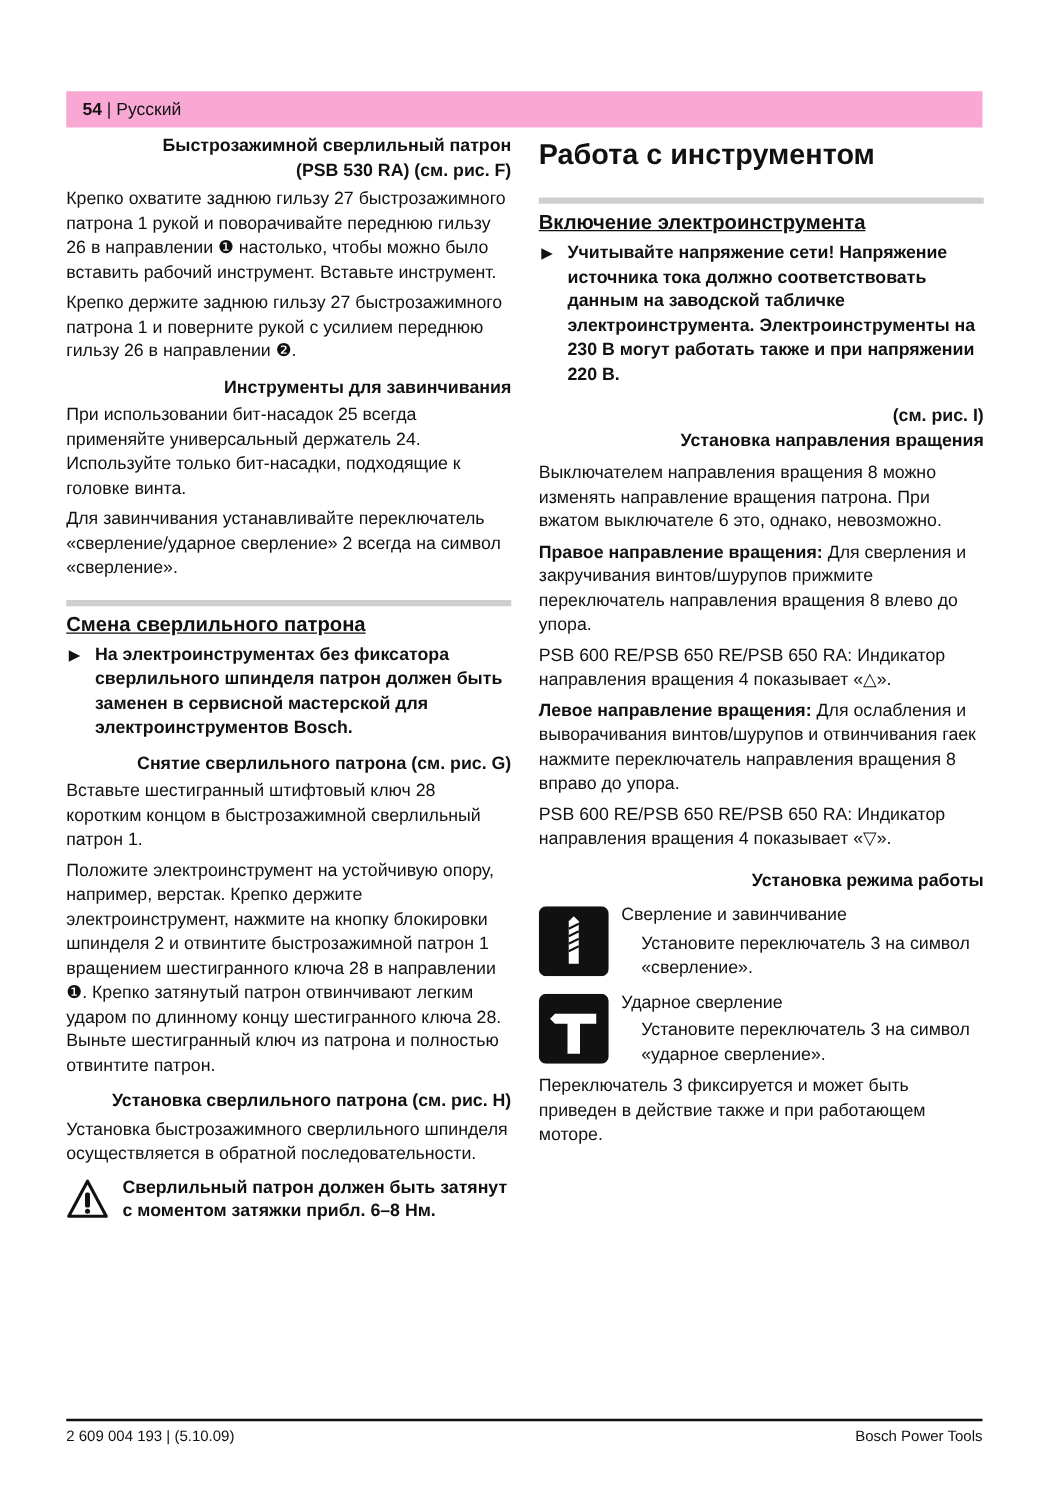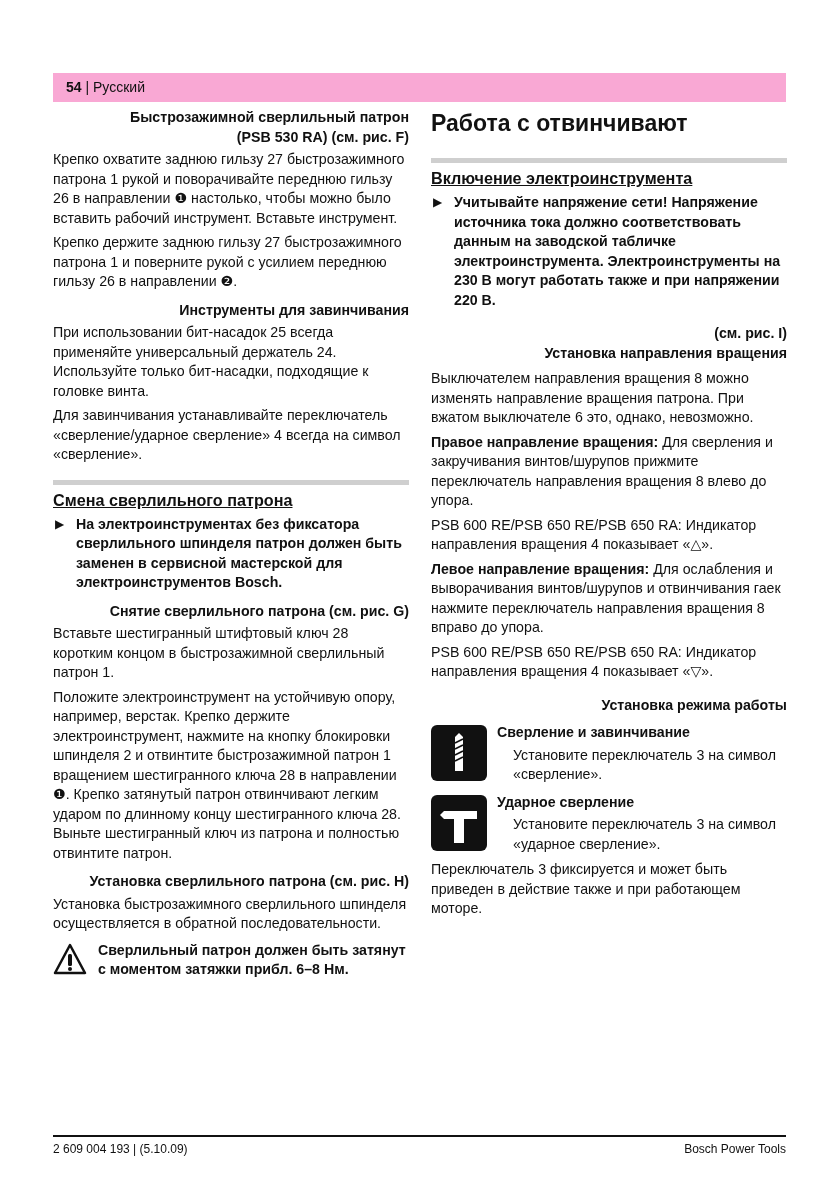--- a/index.html
+++ b/index.html
@@ -21,21 +21,21 @@
   .h2 { font-weight:bold; font-size:16.2px; line-height:20px; margin:0;text-decoration:underline; }
   .h1 { font-weight:bold; font-size:23px; line-height:30px; margin:0; }
   .bullet { position:relative; padding-left:23px; font-weight:bold; font-size:14.2px;
             line-height:19.5px; margin-top:5px; }
   .bullet .mark { position:absolute; left:2px; top:0; font-size:12px; }
   .warn { position:relative; padding-left:45px; font-weight:bold; font-size:14.2px;
           line-height:19.5px; margin-top:7px; }
   .warn svg { position:absolute; left:0; top:2px; }
   .mode { position:relative; padding-left:66px; min-height:56px; margin-top:8px; }
   .mode svg { position:absolute; left:0; top:2px; }
-  .mode .mt { font-weight:bold; font-size:14.2px; line-height:19.5px; }
+  .mode .mt { font-weight:normal; font-size:14.2px; line-height:19.5px; }
   .mode .md { font-size:14.2px; line-height:19.5px; margin-top:3px;margin-left:16px; }
   .footer-rule { position:absolute; left:53px; top:1135px; width:733px; height:2px; background:#111; }
   .footer-left { position:absolute; left:53px; top:1142px; font-size:12px; }
   .footer-right { position:absolute; right:53px; top:1142px; font-size:12px; }
 </style>
 </head>
 <body>
 
 <div class="header-bar">
   <div class="header-text">
@@ -46,21 +46,21 @@
 <div class="col col-left">
   <div class="h3">
     <div>Быстрозажимной сверлильный патрон</div>
     <div>(PSB 530 RA) (см. рис. F)</div>
   </div>
   <p class="p">Крепко охватите заднюю гильзу 27 быстрозажимного патрона 1 рукой и поворачивайте переднюю гильзу 26 в направлении ❶ настолько, чтобы можно было вставить рабочий инструмент. Вставьте инструмент.</p>
   <p class="p">Крепко держите заднюю гильзу 27 быстрозажимного патрона 1 и поверните рукой с усилием переднюю гильзу 26 в направлении ❷.</p>
 
   <div class="h3 gap">Инструменты для завинчивания</div>
   <p class="p">При использовании бит-насадок 25 всегда применяйте универсальный держатель 24. Используйте только бит-насадки, подходящие к головке винта.</p>
-  <p class="p">Для завинчивания устанавливайте переключатель «сверление/ударное сверление» 4 всегда на символ «сверление».</p>
+  <p class="p">Для завинчивания устанавливайте переключатель «сверление/ударное сверление» 2 всегда на символ «сверление».</p>
 
   <div class="rule"></div>
   <div class="h2">Смена сверлильного патрона</div>
   <div class="bullet">
     <span class="mark">▶</span>
     <span>На электроинструментах без фиксатора сверлильного шпинделя патрон должен быть заменен в сервисной мастерской для электроинструментов Bosch.</span>
   </div>
 
   <div class="h3 gap">Снятие сверлильного патрона (см. рис. G)</div>
   <p class="p">Вставьте шестигранный штифтовый ключ 28 коротким концом в быстрозажимной сверлильный патрон 1.</p>
@@ -72,21 +72,21 @@
     <svg width="34" height="32" viewBox="0 0 34 32">
       <path d="M17 2 L32 30 L2 30 Z" fill="none" stroke="#111" stroke-width="2.5" stroke-linejoin="round"></path>
       <rect x="15" y="11" width="4" height="12" rx="1.5" fill="#111"></rect>
       <circle cx="17" cy="26" r="2" fill="#111"></circle>
     </svg>
     <span>Сверлильный патрон должен быть затянут с моментом затяжки прибл. 6–8 Нм.</span>
   </div>
 </div>
 
 <div class="col col-right">
-  <div class="h1">Работа с отвинчивают</div>
+  <div class="h1">Работа с инструментом</div>
   <div class="rule" style="margin-top:20px"></div>
   <div class="h2">Включение электроинструмента</div>
   <div class="bullet">
     <span class="mark">▶</span>
     <span>Учитывайте напряжение сети! Напряжение источника тока должно соответствовать данным на заводской табличке электроинструмента. Электроинструменты на 230 В могут работать также и при напряжении 220 В.</span>
   </div>
 
   <div class="h3" style="margin-top:14px">
     <div>(см. рис. I)</div>
     <div>Установка направления вращения</div>

